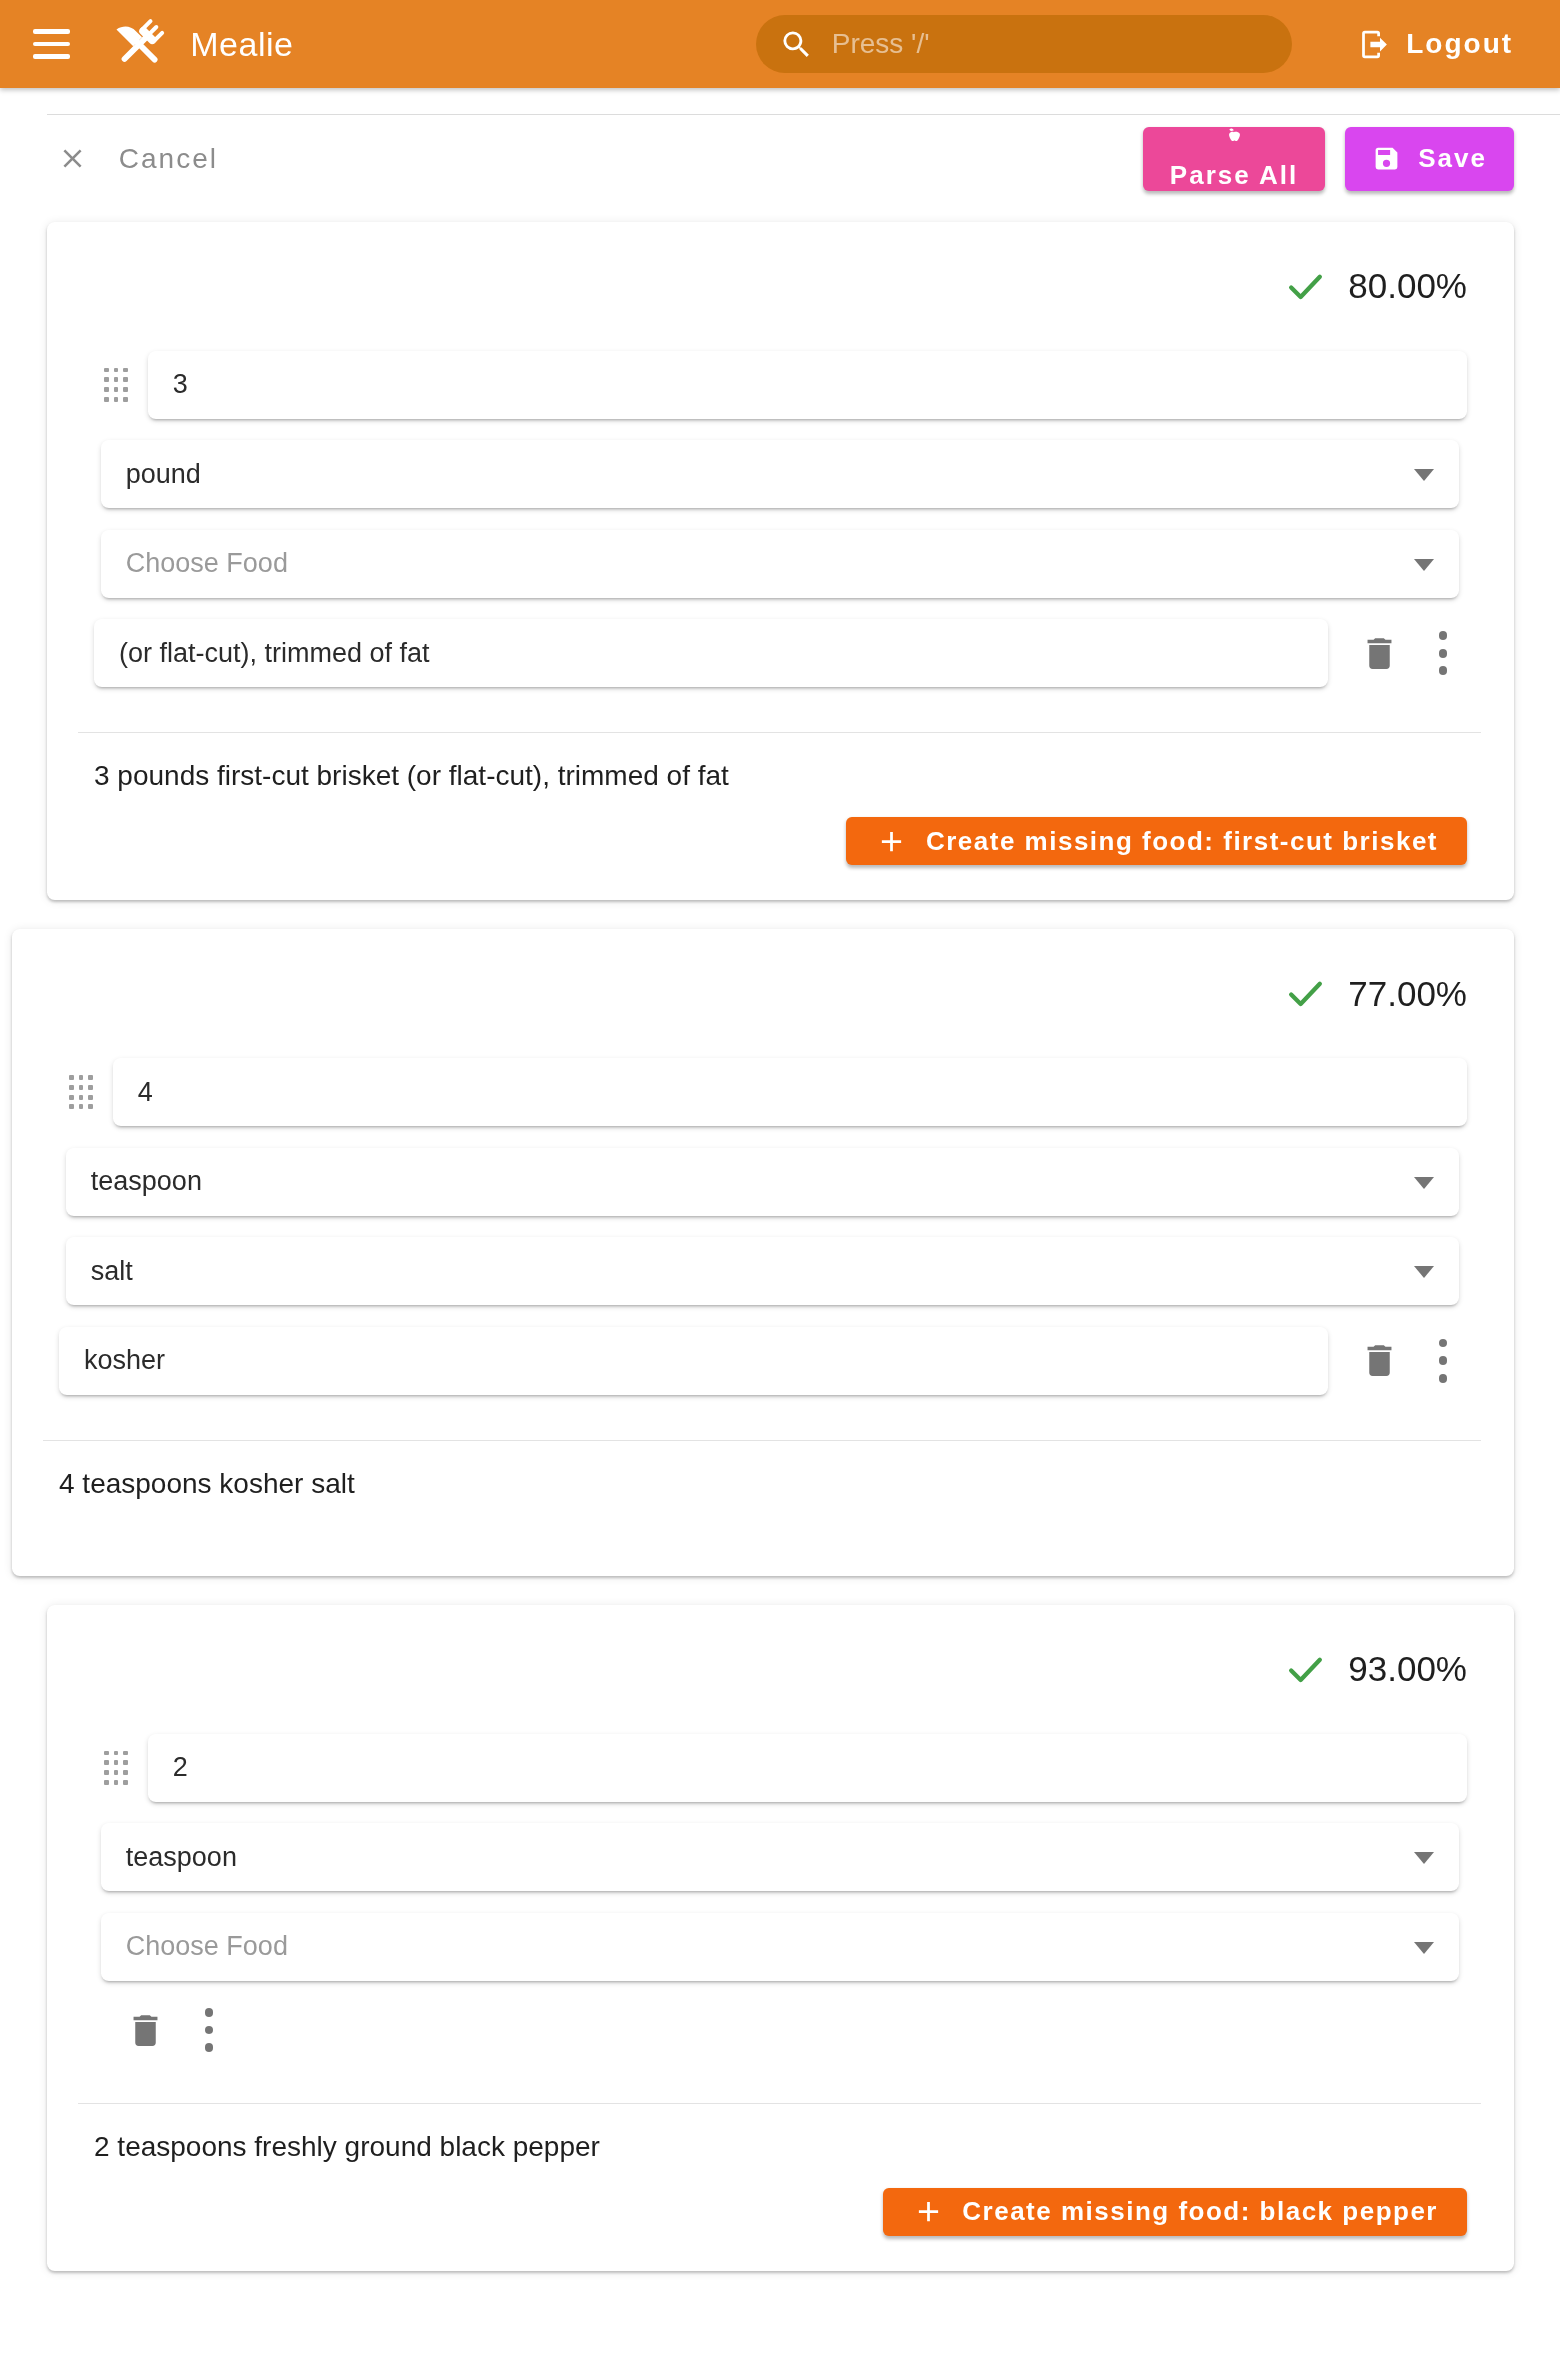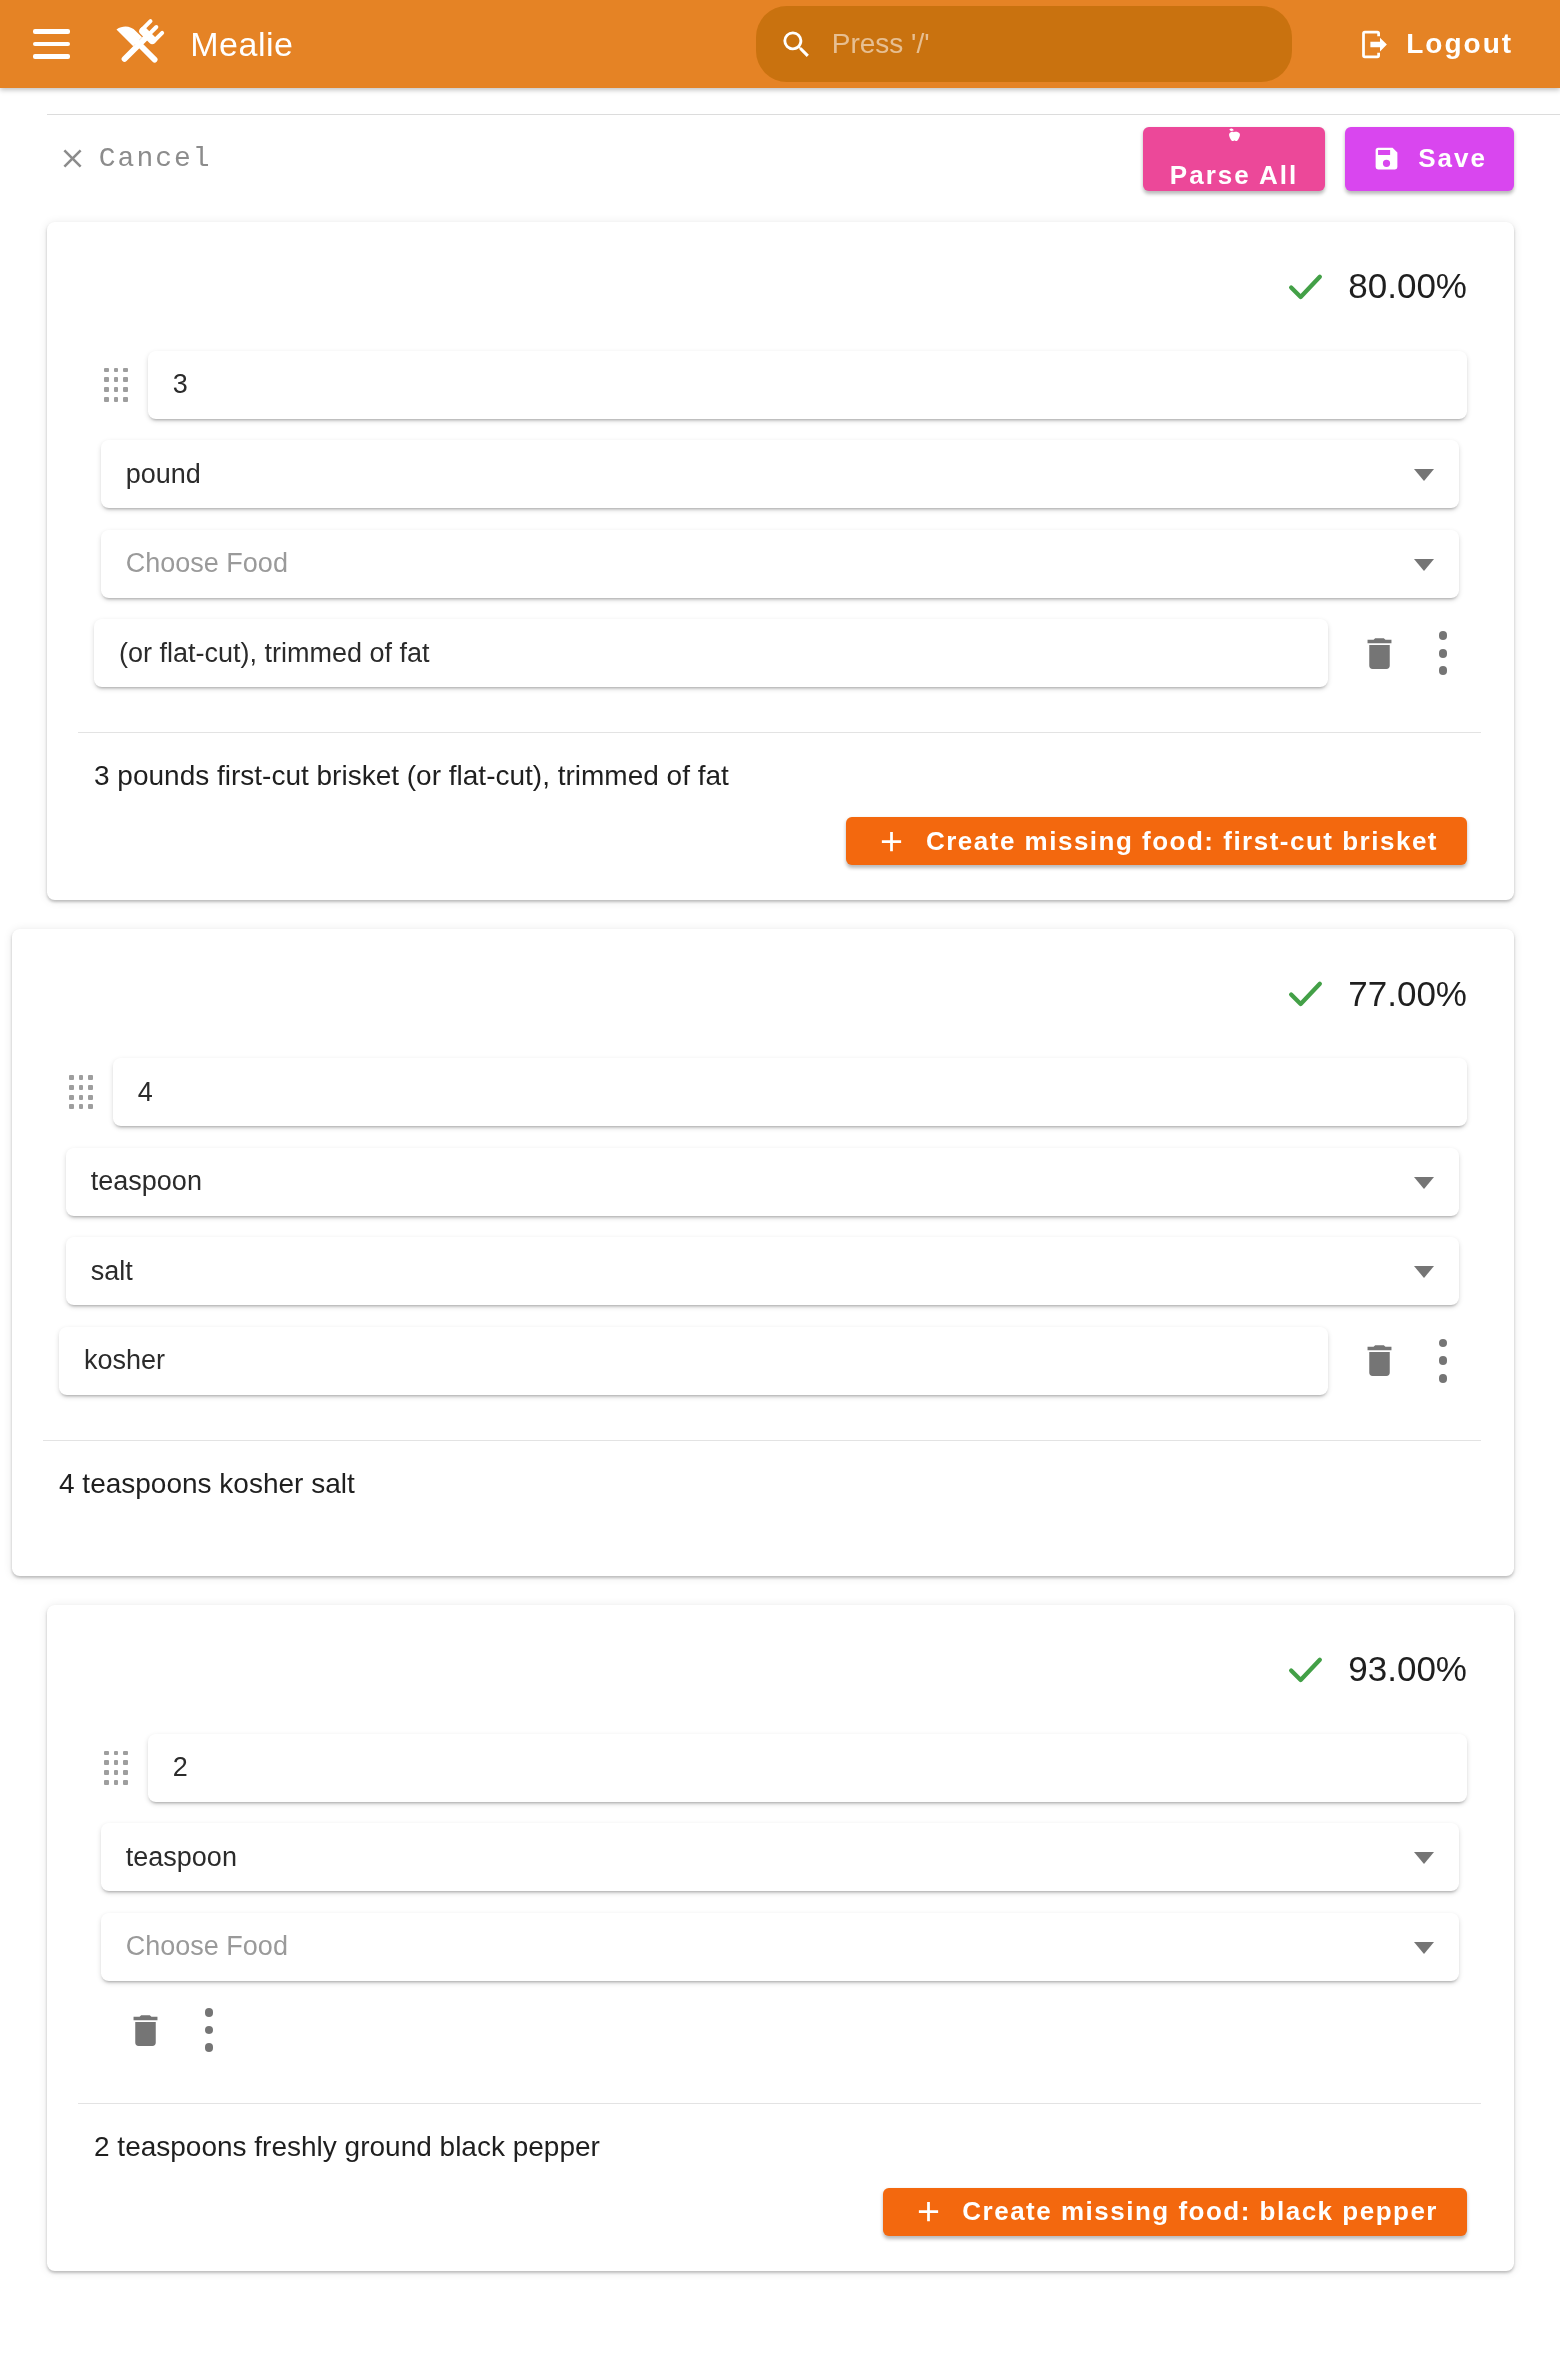--- a/index.html
+++ b/index.html
@@ -18,39 +18,39 @@
     padding:0 43px 0 29px;
     box-shadow:0 2px 4.9px rgba(0,0,0,.25);
     position:relative; z-index:5;
   }
   .hamburger { display:flex; flex-direction:column; gap:7.8px; padding:5.9px 3.9px; cursor:pointer; }
   .hamburger i { display:block; width:37px; height:4.9px; background:#fff; border-radius:2px; }
   .logo { margin-left:35px; display:flex; align-items:center; }
   .app-title { color:#fff; font-size:34px; margin-left:21.5px; letter-spacing:0.5px; }
   .appbar .spacer { flex:1; }
   .searchbox {
-    width:536px; height:76px; background:#C9720F; border-radius:31px;
+    width:536px; height:58px; background:#C9720F; border-radius:31px;
     display:flex; align-items:center; padding:0 9.8px 0 23.4px; margin-right:62px;
   }
   .searchbox input {
     flex:1; background:transparent; border:none; outline:none;
     color:#fff; font-size:28px; margin-left:15.6px; font-family:inherit;
   }
   .searchbox input::placeholder { color:rgba(255,255,255,.55); }
   .logout-btn {
     display:flex; align-items:flex-start; gap:15.6px; background:none; border:none; cursor:pointer;
     color:#fff; font-size:28px; font-weight:bold; letter-spacing:2px; font-family:inherit; padding:7.8px 3.9px;
   }
 
   
   .page-divider { height:1px; background:#DCDCDC; margin:26px 0 0 47px; }
   .toolbar { display:flex; align-items:center; margin:11.7px 46px 0 47px; height:64px; }
   .cancel-btn {
-    display:flex; align-items:center; gap:11px; background:none; border:none; cursor:pointer;
-    color:#8C8C8C; font-size:28px; font-weight:500; letter-spacing:2px; font-family:Liberation Mono, monospace; padding:0 9.8px;
+    display:flex; align-items:center; gap:31px; background:none; border:none; cursor:pointer;
+    color:#8C8C8C; font-size:28px; font-weight:500; letter-spacing:2px; font-family:Liberation Sans, sans-serif; padding:0 9.8px;
   }
   .btn {
     height:64px; border-radius:5.9px; border:none; cursor:pointer;
     display:flex; align-items:center; justify-content:center; gap:17.6px;
     color:#fff; font-weight:bold; font-size:26px; letter-spacing:2px;
     font-family:inherit; padding:0 27px;
     box-shadow:0 2.9px 3.9px rgba(0,0,0,.28);
   }
   .btn-parse { background:#ec4899; margin-left:auto;flex-direction:column; }
   .btn-save  { background:#d946ef; margin-left:19.5px; }

